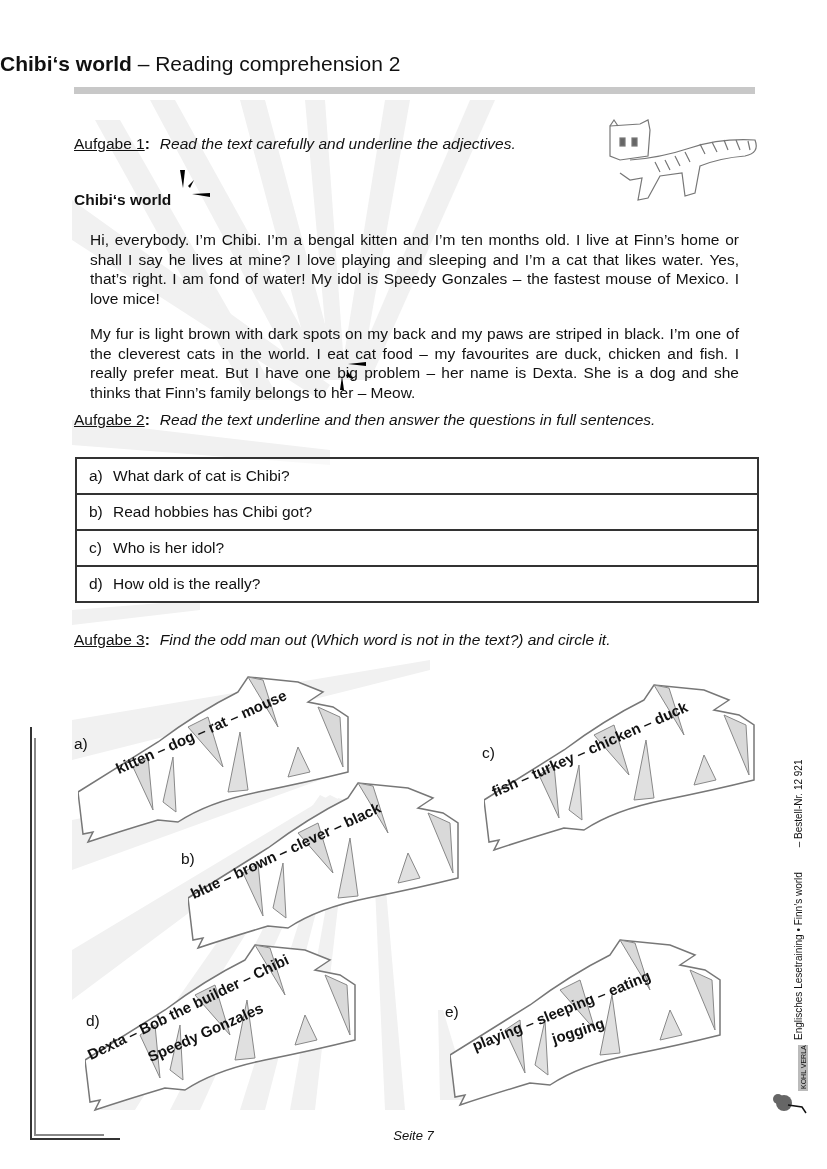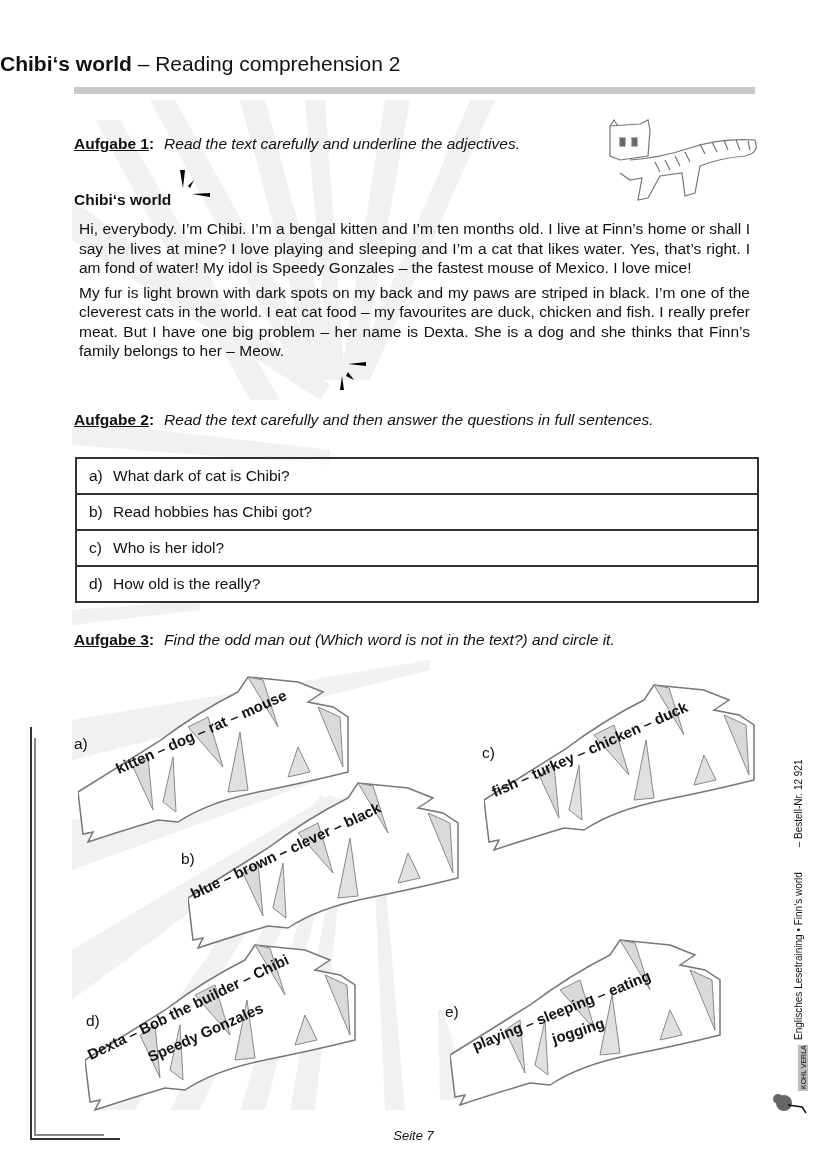--- a/index.html
+++ b/index.html
@@ -4,27 +4,27 @@
 <style>
   html, body { margin:0; padding:0; }
   body { width:827px; height:1169px; background:#fff; position:relative; overflow:hidden;
          font-family:"Liberation Sans", sans-serif; color:#111; }
   .rays { position:absolute; left:0; top:0; width:827px; height:1169px; z-index:0; }
   .page-title { position:absolute; top:52px; left:0; width:827px; text-align:left;
                 font-size:21px; z-index:2; }
   .page-title b { font-weight:bold; }
   .title-bar { position:absolute; top:87px; left:74px; width:681px; height:7px; background:#c8c8c8; z-index:2; }
   .task { position:absolute; left:74px; font-size:15.5px; z-index:2; white-space:nowrap; }
-  .task .label { font-weight:bold; text-decoration:underline; }
+  .task .label { font-weight:normal; text-decoration:underline; }
   .task .colon { font-weight:bold; }
   .task .instr { font-style:italic; margin-left:10px; }
   .story-title { position:absolute; left:74px; top:191px; font-weight:bold; font-size:15.5px; z-index:2; }
   .story { position:absolute; left:74px; top:214px; width:681px; font-size:15.5px; line-height:19.5px;
            text-align:justify; z-index:2; }
-  .story p { margin:5px; }
+  .story p { margin:16px; }
   .qtable { position:absolute; left:75px; top:457px; width:680px; border:2px solid #333; z-index:2;
             background:rgba(255,255,255,0.6); }
   .qrow { height:34px; border-bottom:2px solid #333; display:flex; align-items:center; padding-left:12px;
           font-size:15.5px; }
   .qrow:last-child { border-bottom:none; }
   .qrow .ql { width:24px; }
   .leaf { position:absolute; z-index:1; }
   .leaf-label { position:absolute; font-size:15.5px; z-index:2; }
   .leaf-words { position:absolute; font-weight:bold; font-size:15px; white-space:nowrap; z-index:3;
                 transform-origin:left bottom; }
@@ -97,21 +97,21 @@
   <p>My fur is light brown with dark spots on my back and my paws are striped in black. I’m one of the cleverest cats in the world. I eat cat food – my favourites are duck, chicken and fish. I really prefer meat. But I have one big problem – her name is Dexta. She is a dog and she thinks that Finn’s family belongs to her – Meow.</p>
 </div>
 
 <svg class="spark" style="left:334px; top:358px;" width="36" height="34" viewBox="0 0 36 34">
   <polygon points="14,6 32,4 32,8" fill="#000"></polygon>
   <polygon points="14,14 20,22 12,18" fill="#000"></polygon>
   <polygon points="6,32 10,32 8,18" fill="#000"></polygon>
 </svg>
 
 <div class="task" style="top:411px;">
-  <span class="label">Aufgabe 2</span><span class="colon">:</span><span class="instr">Read the text carefully and then answer the questions in full sentences.</span>
+  <span class="label">Aufgabe 2</span><span class="colon">:</span><span class="instr">Read the text underline and then answer the questions in full sentences.</span>
 </div>
 
 <div class="qtable">
   <div class="qrow">
     <span class="ql">a)</span>
     <span>What dark of cat is Chibi?</span>
   </div>
   <div class="qrow">
     <span class="ql">b)</span>
     <span>Read hobbies has Chibi got?</span>

